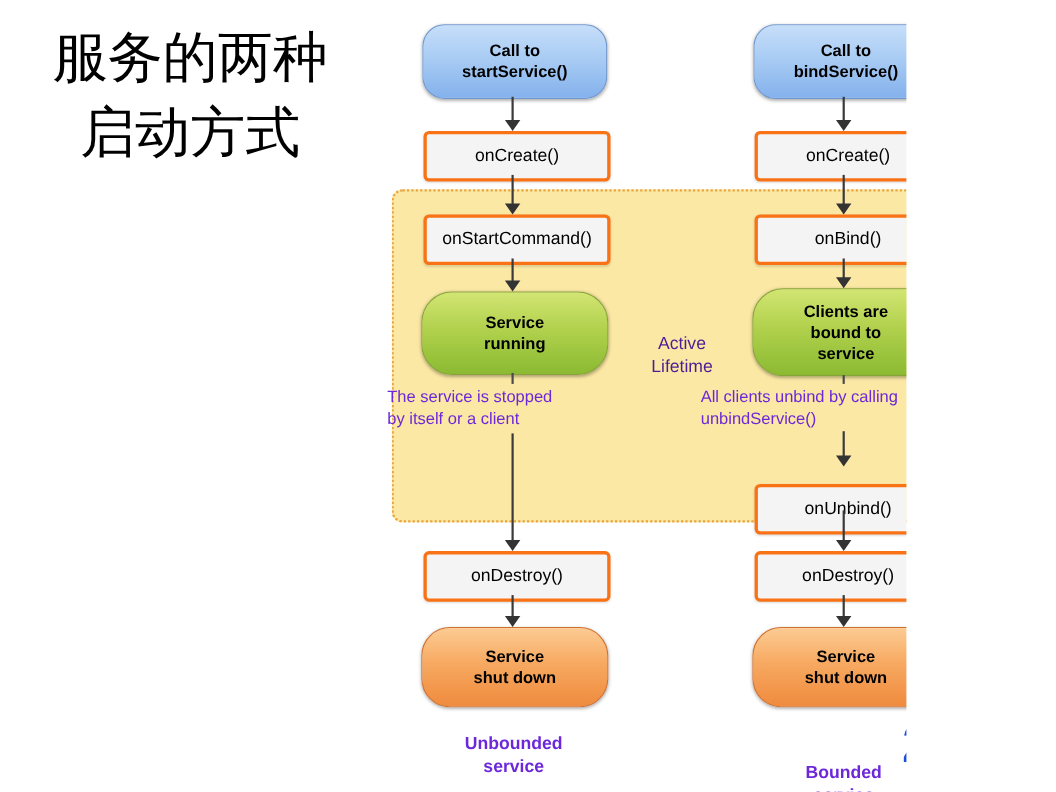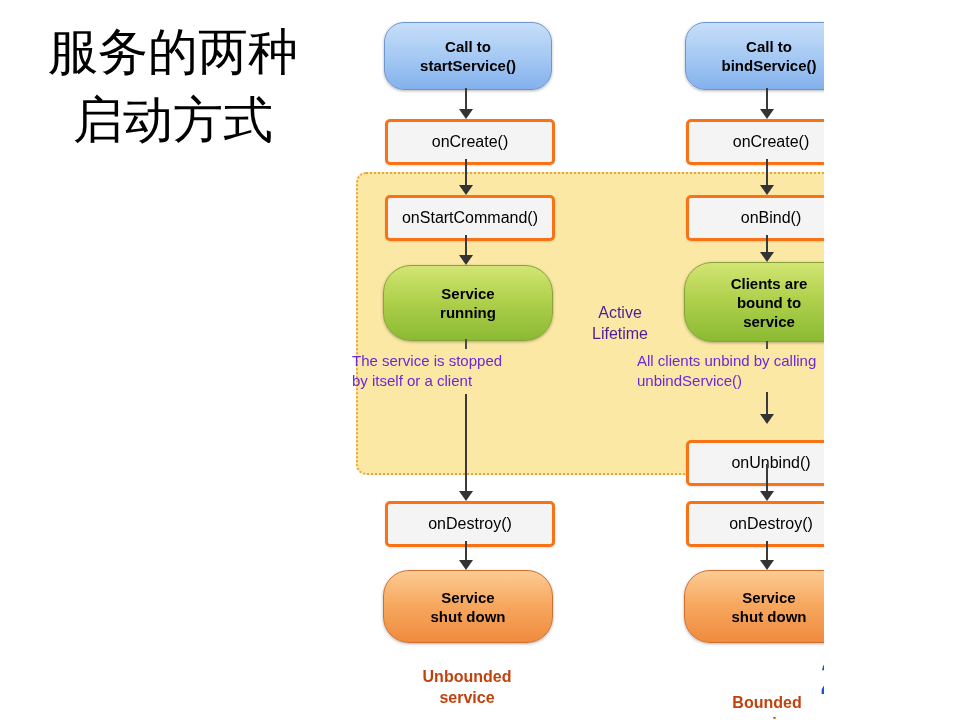--- a/index.html
+++ b/index.html
@@ -55,21 +55,21 @@
   .arrow::before {
     content:""; position:absolute; left:6px; top:0; bottom:8px; width:2px; background:#3a3a3a;
   }
   .arrow::after {
     content:""; position:absolute; left:0; bottom:0; width:0; height:0;
     border-left:7px solid transparent; border-right:7px solid transparent;
     border-top:10px solid #333;
   }
   .tick { position:absolute; width:2px; background:#4a4a4a; z-index:4; }
   .footer-label {
-    position:absolute; z-index:3; color:#c2410c; font-weight:bold; font-size:16px;
+    position:absolute; z-index:3; color:#6d28d9; font-weight:bold; font-size:16px;
     line-height:21px; text-align:center; white-space:pre-line;
   }
   .logo { position:absolute; left:820px; top:658px; width:138px; height:58px; color:#1d4ed8; z-index:5; }
   .logo-brand { position:absolute; left:0; top:-8px; font-size:48px; font-weight:bold; letter-spacing:-3px; }
   .logo-tagline { position:absolute; left:90px; top:12px; font-size:10px; font-weight:bold; }
   .logo-tld { position:absolute; left:87px; top:27px; font-size:20px; font-weight:bold; letter-spacing:-1px;margin-left:12px; }
 </style>
 </head>
 <body>
 

